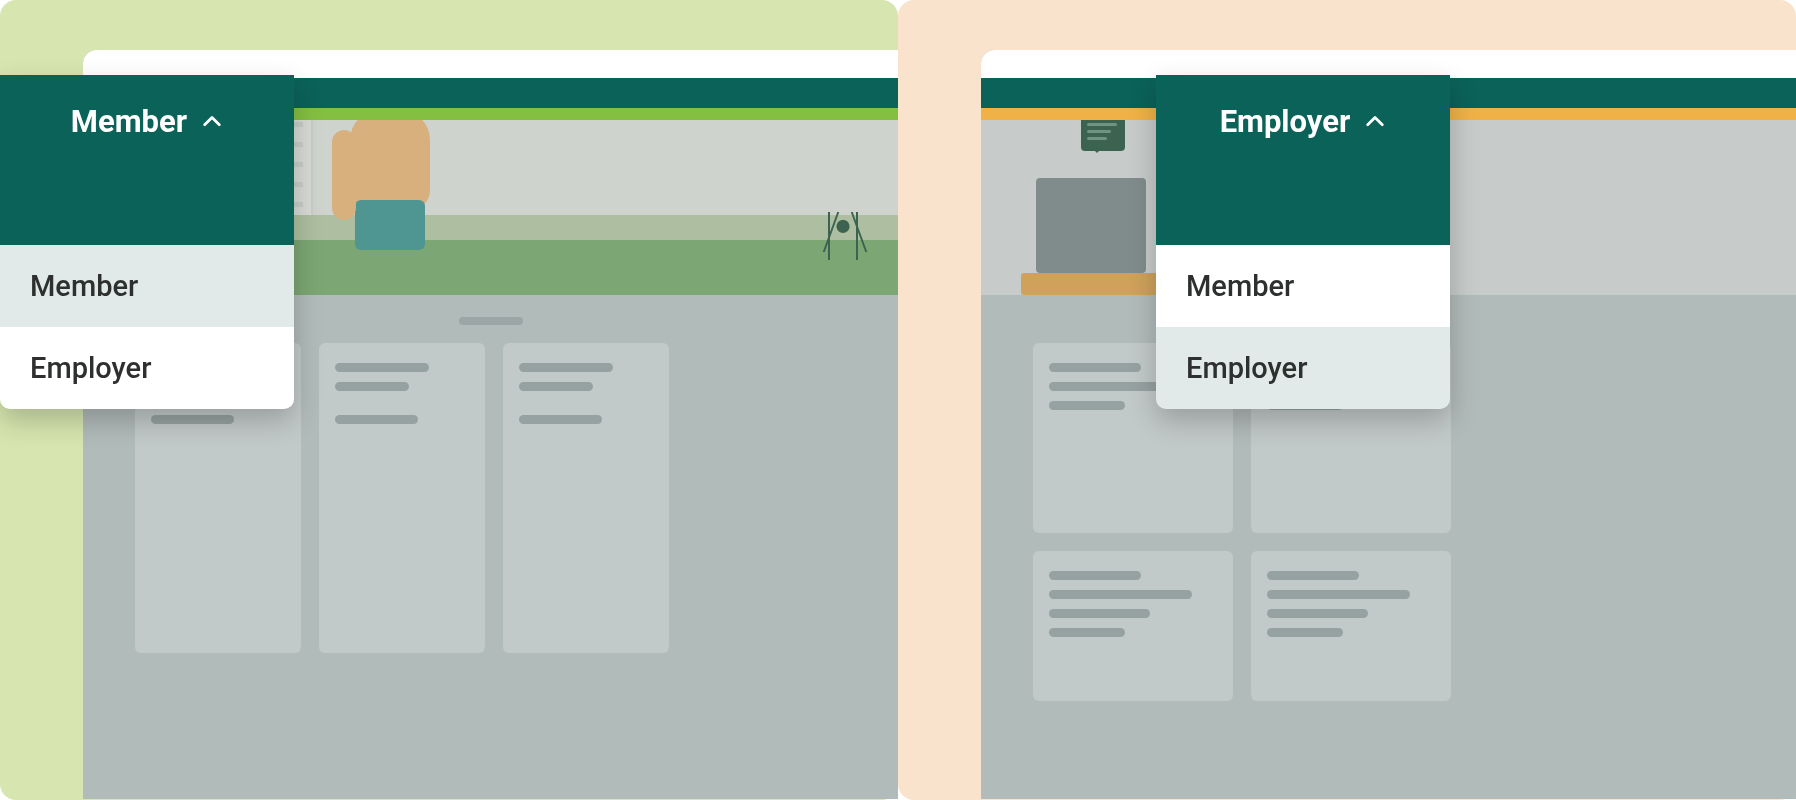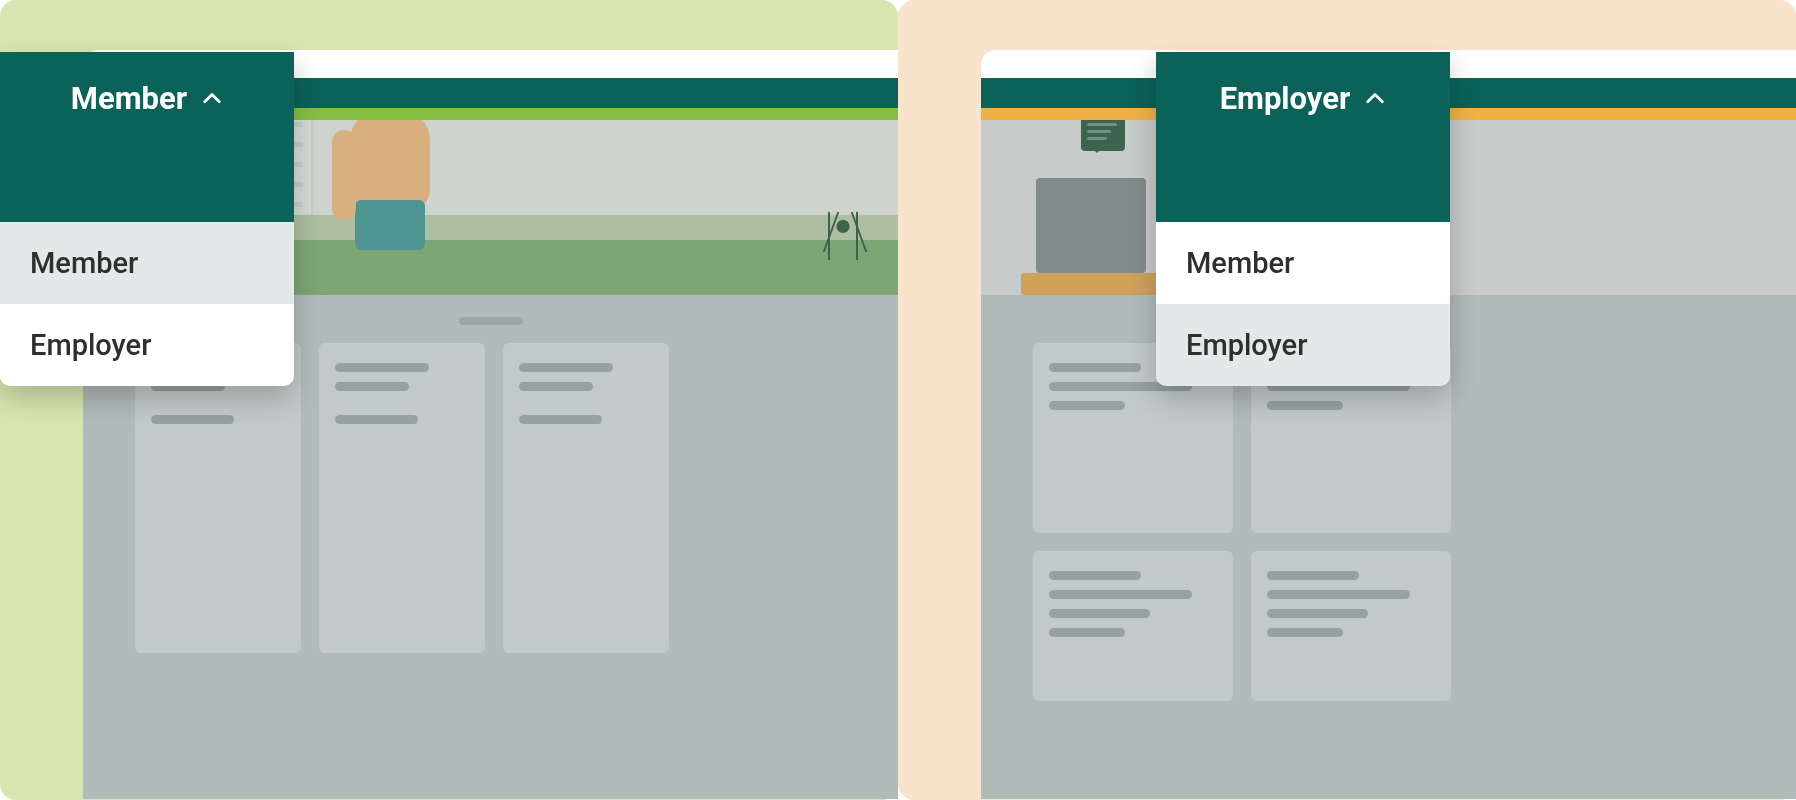--- a/index.html
+++ b/index.html
@@ -157,21 +157,21 @@
     border-radius: 6px;
     padding: 20px 16px;
     height: 310px;
   }
   .cards.two .card { height: auto; }
   .skel { height: 9px; background:#96A2A1; border-radius:5px; margin-bottom: 10px; }
 
   
   .role-switch {
     position: absolute;
-    top: 52px;
+    top: 75px;
     width: 294px;
     background: transparent;
     border-radius: 0 0 10px 10px;
     box-shadow: 0 12px 28px rgba(0,0,0,0.22);
     overflow: hidden;
   }
 
   .role-current {
     height: 170px;
     background: #0B6258;

